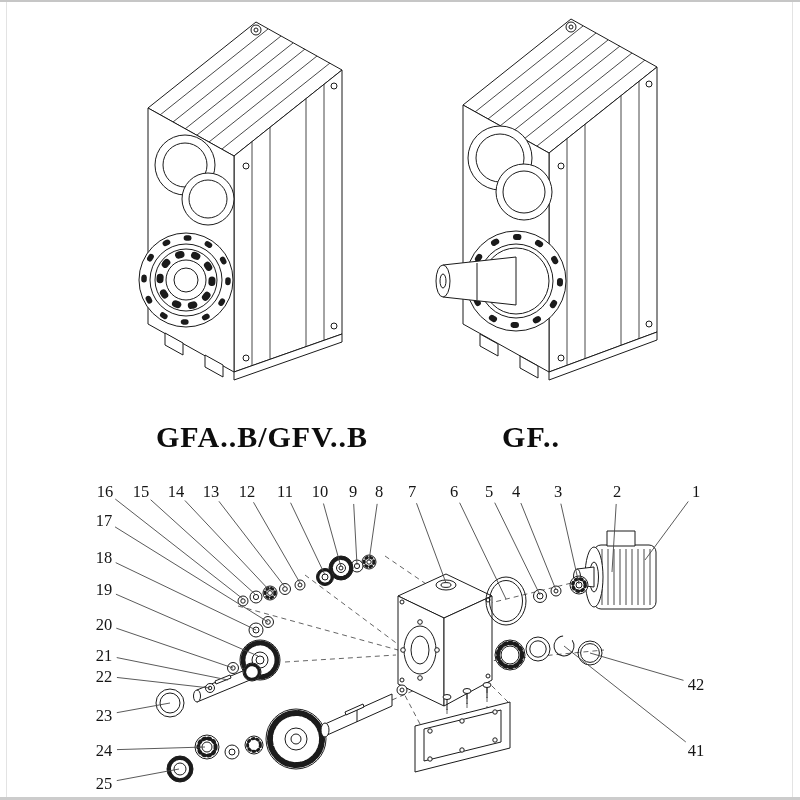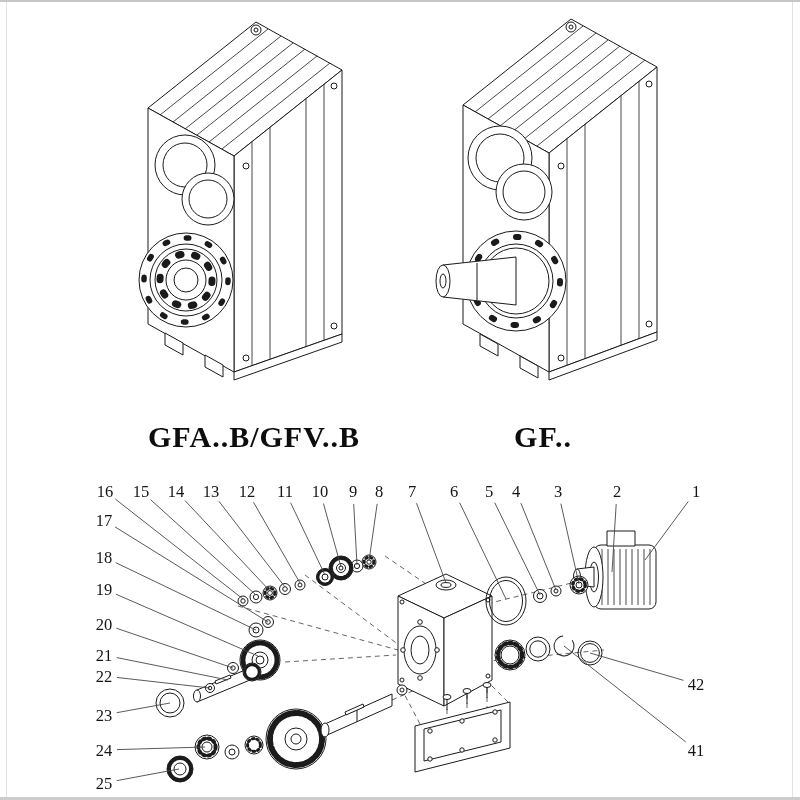--- a/index.html
+++ b/index.html
@@ -346,15 +346,15 @@
         <text x="104" y="755.5" class="partnum">24</text>
         <line x1="116.77926323395099" y1="780.6145375296625" x2="179" y2="769" class="leader"></line>
         <text x="104" y="788.5" class="partnum">25</text>
         <line x1="685.788608261042" y1="741.9546610541544" x2="564" y2="646" class="leader"></line>
         <text x="696" y="755.5" class="partnum">41</text>
         <line x1="683.5226399993804" y1="680.3509607545358" x2="590" y2="653" class="leader"></line>
         <text x="696" y="689.5" class="partnum">42</text>
       </g>
   </svg>
 
-  <div class="model-label" style="left:254px">GFA..B/GFV..B</div>
-  <div class="model-label" style="left:543px">GF..</div>
+  <div class="model-label" style="left:262px">GFA..B/GFV..B</div>
+  <div class="model-label" style="left:531px">GF..</div>
 </div>
 
 </body></html>

